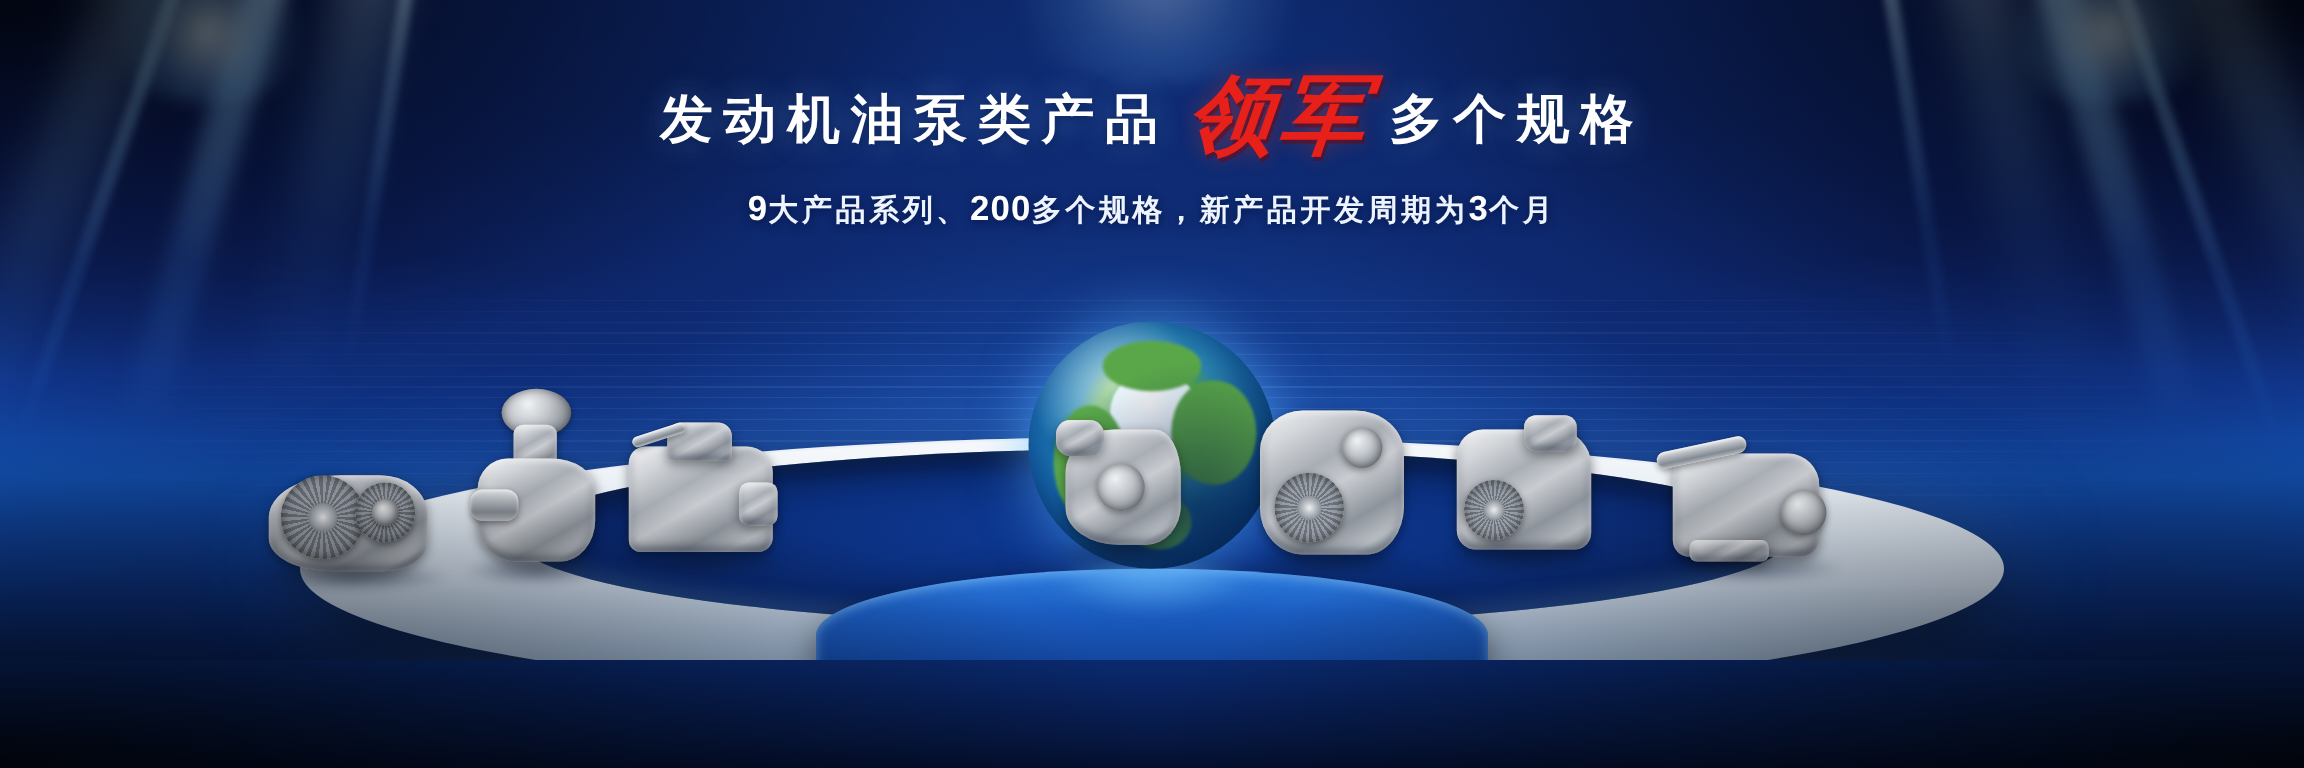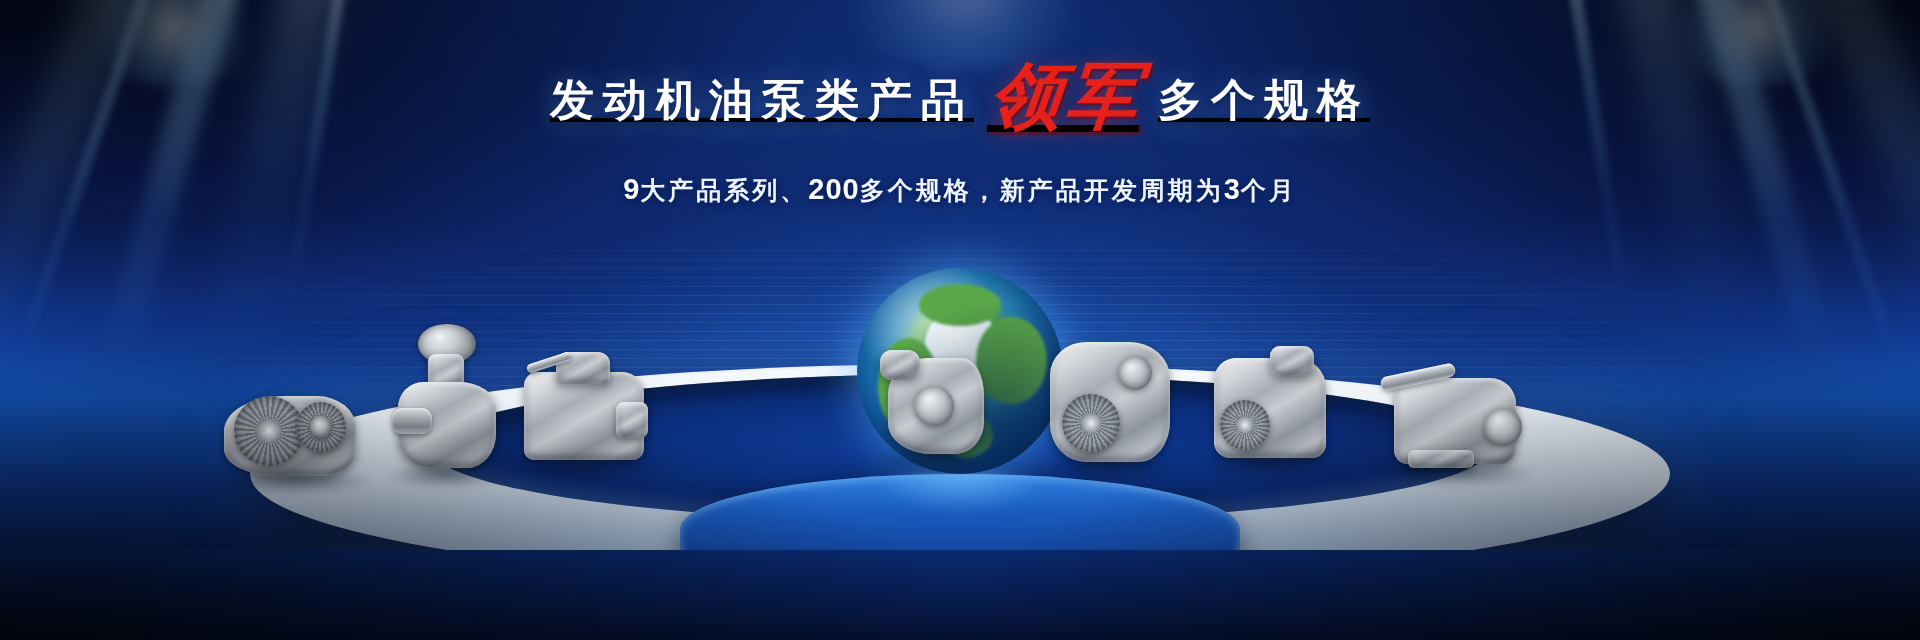--- a/index.html
+++ b/index.html
@@ -160,37 +160,37 @@
   .pipe{
     position:absolute;border-radius:10px;
     background:linear-gradient(180deg,#e6e8ea 0%,#b4b9bf 35%,#848a92 72%,#aeb3b9 100%);
     box-shadow:inset 0 1px 3px rgba(255,255,255,.7),0 2px 5px rgba(0,0,0,.4);
   }
 
   
   .copy{position:absolute;left:0;right:0;top:64px;z-index:45;text-align:center;}
   .headline{
     display:flex;align-items:center;justify-content:center;gap:6px;
-    line-height:1;white-space:nowrap;text-decoration:underline;
+    line-height:1;white-space:nowrap;
   }
   .hl-white{
     font-size:44px;font-weight:700;color:#fff;letter-spacing:9px;
     text-shadow:0 2px 10px rgba(0,20,70,.85), 0 0 22px rgba(120,180,255,.45);
   }
   .hl-red{
     font-size:72px;font-weight:700;color:#e8201a;
     font-family:"DejaVu Serif","Liberation Serif",serif;
     letter-spacing:4px;
     font-style:italic;
     margin:0 10px;
     transform:skewX(-6deg) translateY(-4px);
     text-shadow:2px 3px 0 rgba(120,0,0,.45), 0 0 18px rgba(255,60,40,.35);
   }
   .subline{
-    margin-top:37px;
+    margin-top:22px;
     font-size:25px;font-weight:700;color:#eef4ff;letter-spacing:3px;
     text-shadow:0 2px 8px rgba(0,16,60,.8);
   }
   .subline .num{font-size:29px;font-weight:700;color:#ffffff;letter-spacing:1px;}
 </style>
 </head>
 <body>
 
 <div id="banner">
 

